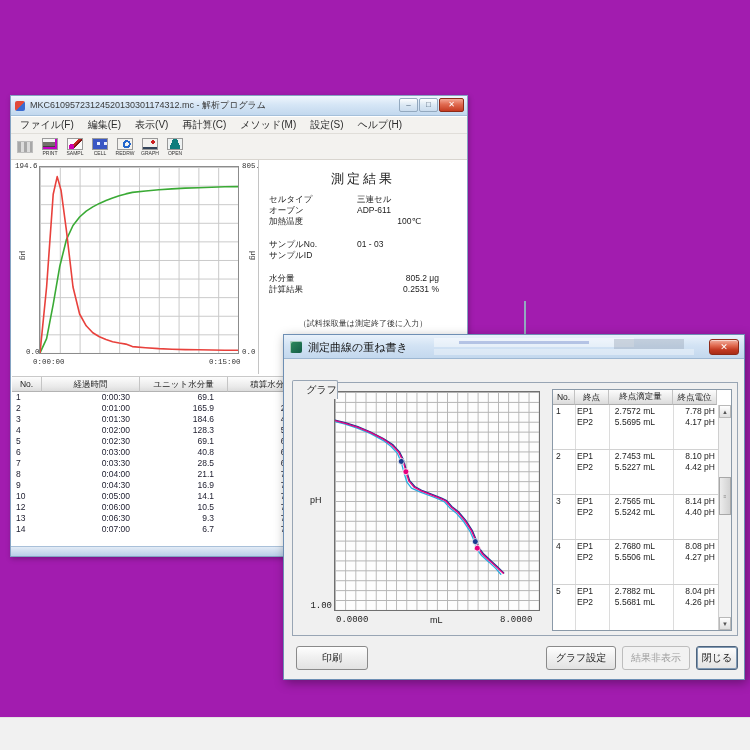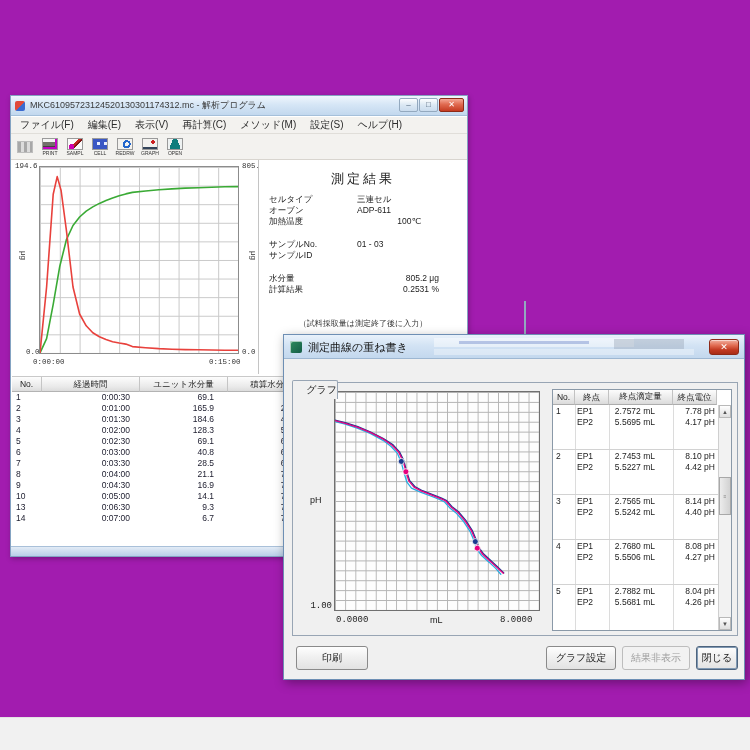--- a/index.html
+++ b/index.html
@@ -322,20 +322,26 @@
             <div class="bt-cell bc2">16.9</div>
             <div class="bt-cell bc3">724.3</div>
           </div>
           <div class="bt-row">
             <div class="bt-cell bc0">10</div>
             <div class="bt-cell bc1">0:05:00</div>
             <div class="bt-cell bc2">14.1</div>
             <div class="bt-cell bc3">738.4</div>
           </div>
           <div class="bt-row">
+            <div class="bt-cell bc0">12</div>
+            <div class="bt-cell bc1">0:06:00</div>
+            <div class="bt-cell bc2">10.5</div>
+            <div class="bt-cell bc3">760.7</div>
+          </div>
+          <div class="bt-row">
             <div class="bt-cell bc0">13</div>
             <div class="bt-cell bc1">0:06:30</div>
             <div class="bt-cell bc2">9.3</div>
             <div class="bt-cell bc3">770.0</div>
           </div>
           <div class="bt-row">
             <div class="bt-cell bc0">14</div>
             <div class="bt-cell bc1">0:07:00</div>
             <div class="bt-cell bc2">6.7</div>
             <div class="bt-cell bc3">776.7</div>

